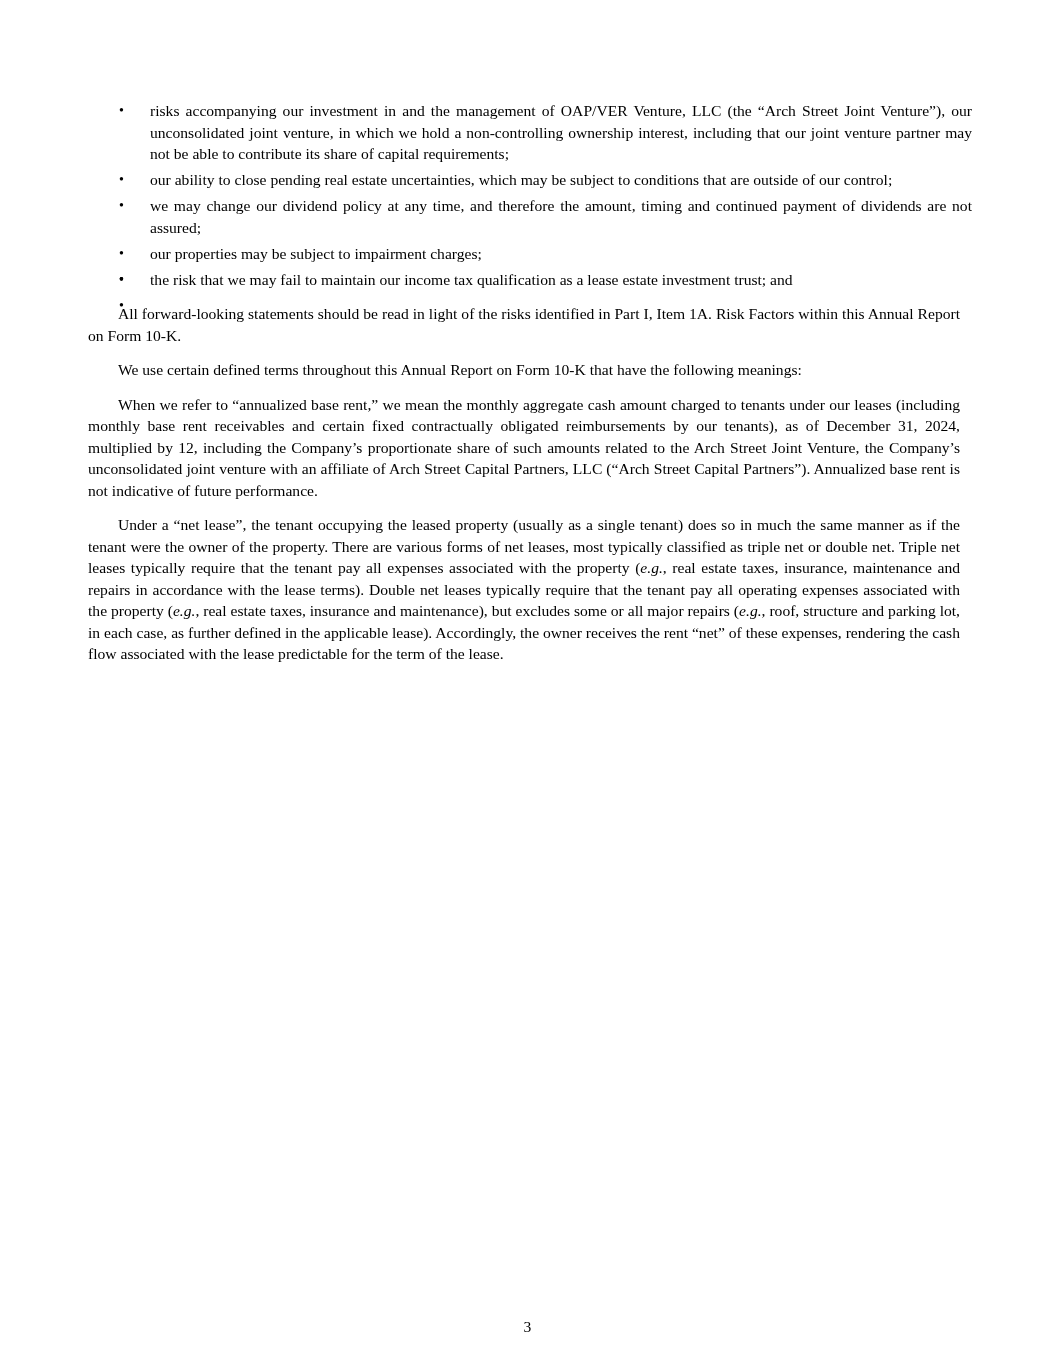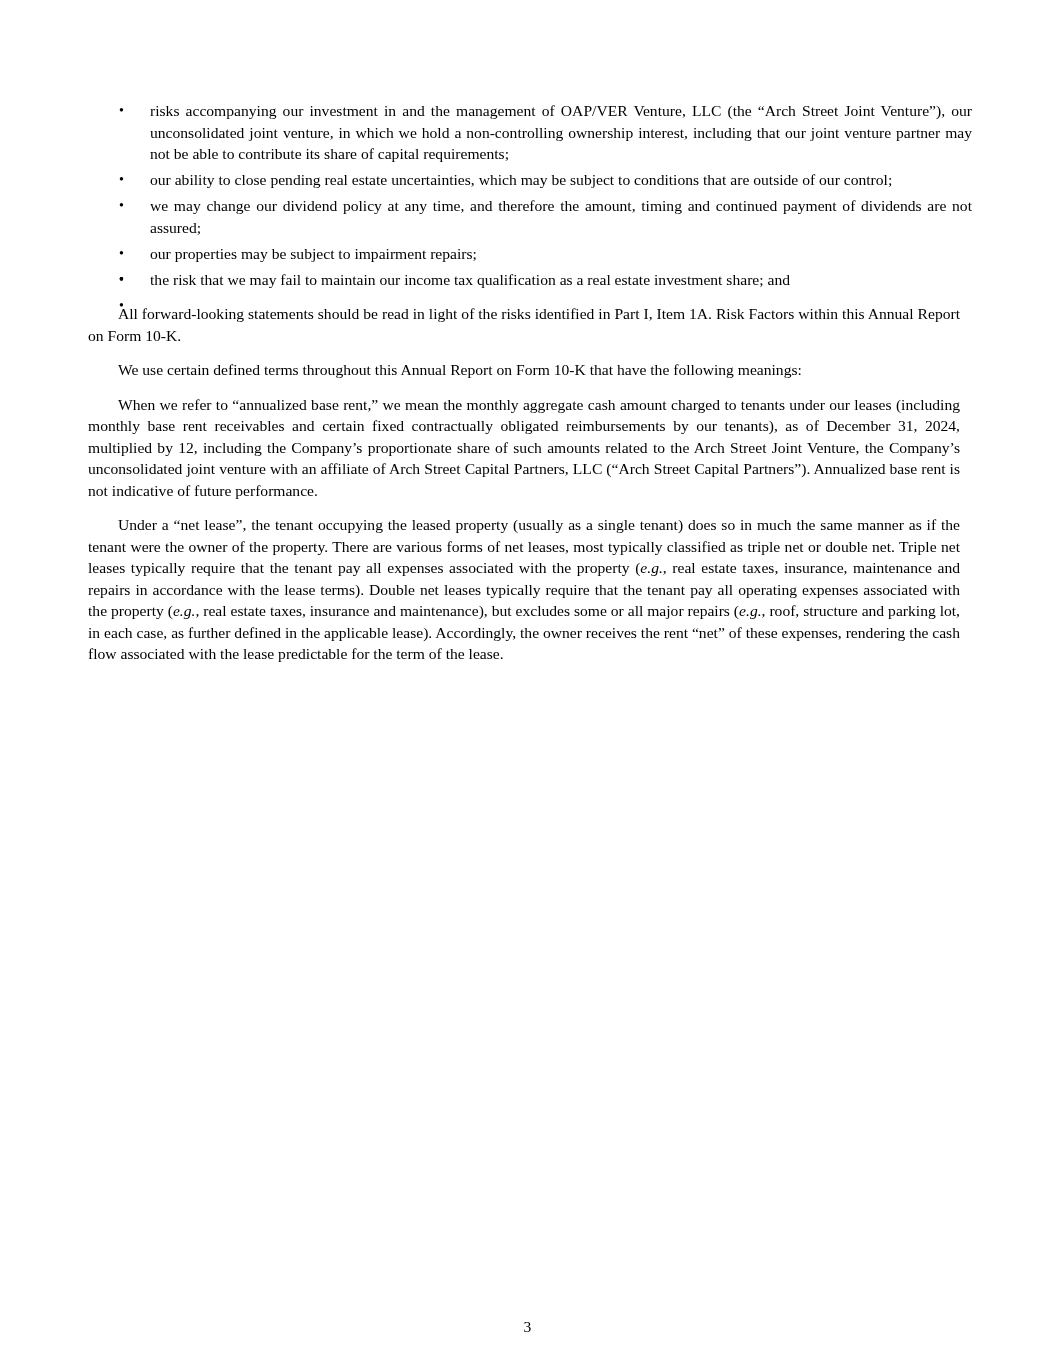--- a/index.html
+++ b/index.html
@@ -54,24 +54,24 @@
   }
 </style>
 </head>
 <body>
 
 <div class="content">
   <div class="bullet-list">
       <div class="bullet-item"><span class="bullet-marker">•</span><span>risks accompanying our investment in and the management of OAP/VER Venture, LLC (the “Arch Street Joint Venture”), our unconsolidated joint venture, in which we hold a non-controlling ownership interest, including that our joint venture partner may not be able to contribute its share of capital requirements;</span></div>
       <div class="bullet-item"><span class="bullet-marker">•</span><span>our ability to close pending real estate uncertainties, which may be subject to conditions that are outside of our control;</span></div>
       <div class="bullet-item"><span class="bullet-marker">•</span><span>we may change our dividend policy at any time, and therefore the amount, timing and continued payment of dividends are not assured;</span></div>
-      <div class="bullet-item"><span class="bullet-marker">•</span><span>our properties may be subject to impairment repairs;</span></div>
+      <div class="bullet-item"><span class="bullet-marker">•</span><span>our properties may be subject to impairment charges;</span></div>
       <div class="bullet-item"><span class="bullet-marker">•</span></div>
       <div class="bullet-item"><span class="bullet-marker">•</span></div>
-      <div class="bullet-item"><span class="bullet-marker">•</span><span>the risk that we may fail to maintain our income tax qualification as a real estate investment share; and</span></div>
+      <div class="bullet-item"><span class="bullet-marker">•</span><span>the risk that we may fail to maintain our income tax qualification as a lease estate investment trust; and</span></div>
       <div class="bullet-item"><span class="bullet-marker">•</span></div>
     </div>
   <div>
       <div class="para"><span>All forward-looking statements should be read in light of the risks identified in Part I, Item 1A. Risk Factors within this Annual Report on Form 10-K.</span></div>
       <div class="para"><span>We use certain defined terms throughout this Annual Report on Form 10-K that have the following meanings:</span></div>
       <div class="para"><span>When we refer to “annualized base rent,” we mean the monthly aggregate cash amount charged to tenants under our leases (including monthly base rent receivables and certain fixed contractually obligated reimbursements by our tenants), as of December 31, 2024, multiplied by 12, including the Company’s proportionate share of such amounts related to the Arch Street Joint Venture, the Company’s unconsolidated joint venture with an affiliate of Arch Street Capital Partners, LLC (“Arch Street Capital Partners”). Annualized base rent is not indicative of future performance.</span></div>
       <div class="para"><span>Under a “net lease”, the tenant occupying the leased property (usually as a single tenant) does so in much the same manner as if the tenant were the owner of the property. There are various forms of net leases, most typically classified as triple net or double net. Triple net leases typically require that the tenant pay all expenses associated with the property (</span><span class="it">e.g.</span><span>, real estate taxes, insurance, maintenance and repairs in accordance with the lease terms). Double net leases typically require that the tenant pay all operating expenses associated with the property (</span><span class="it">e.g.</span><span>, real estate taxes, insurance and maintenance), but excludes some or all major repairs (</span><span class="it">e.g.</span><span>, roof, structure and parking lot, in each case, as further defined in the applicable lease). Accordingly, the owner receives the rent “net” of these expenses, rendering the cash flow associated with the lease predictable for the term of the lease.</span></div>
     </div>
 </div>
 

